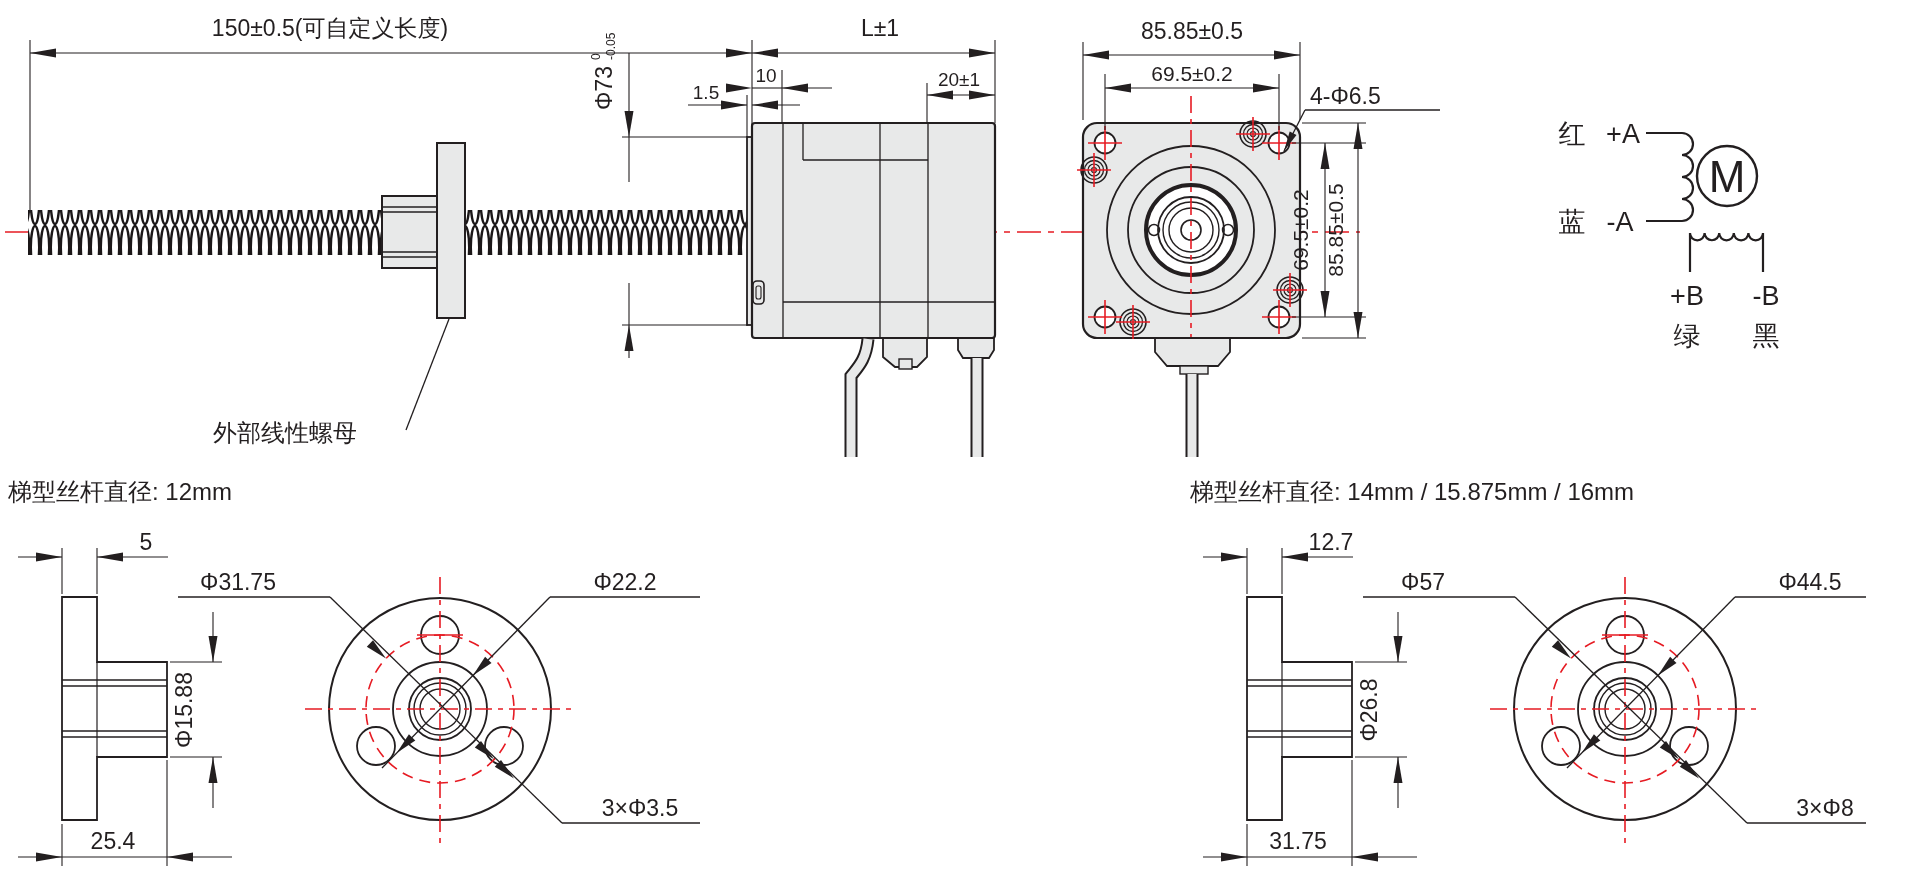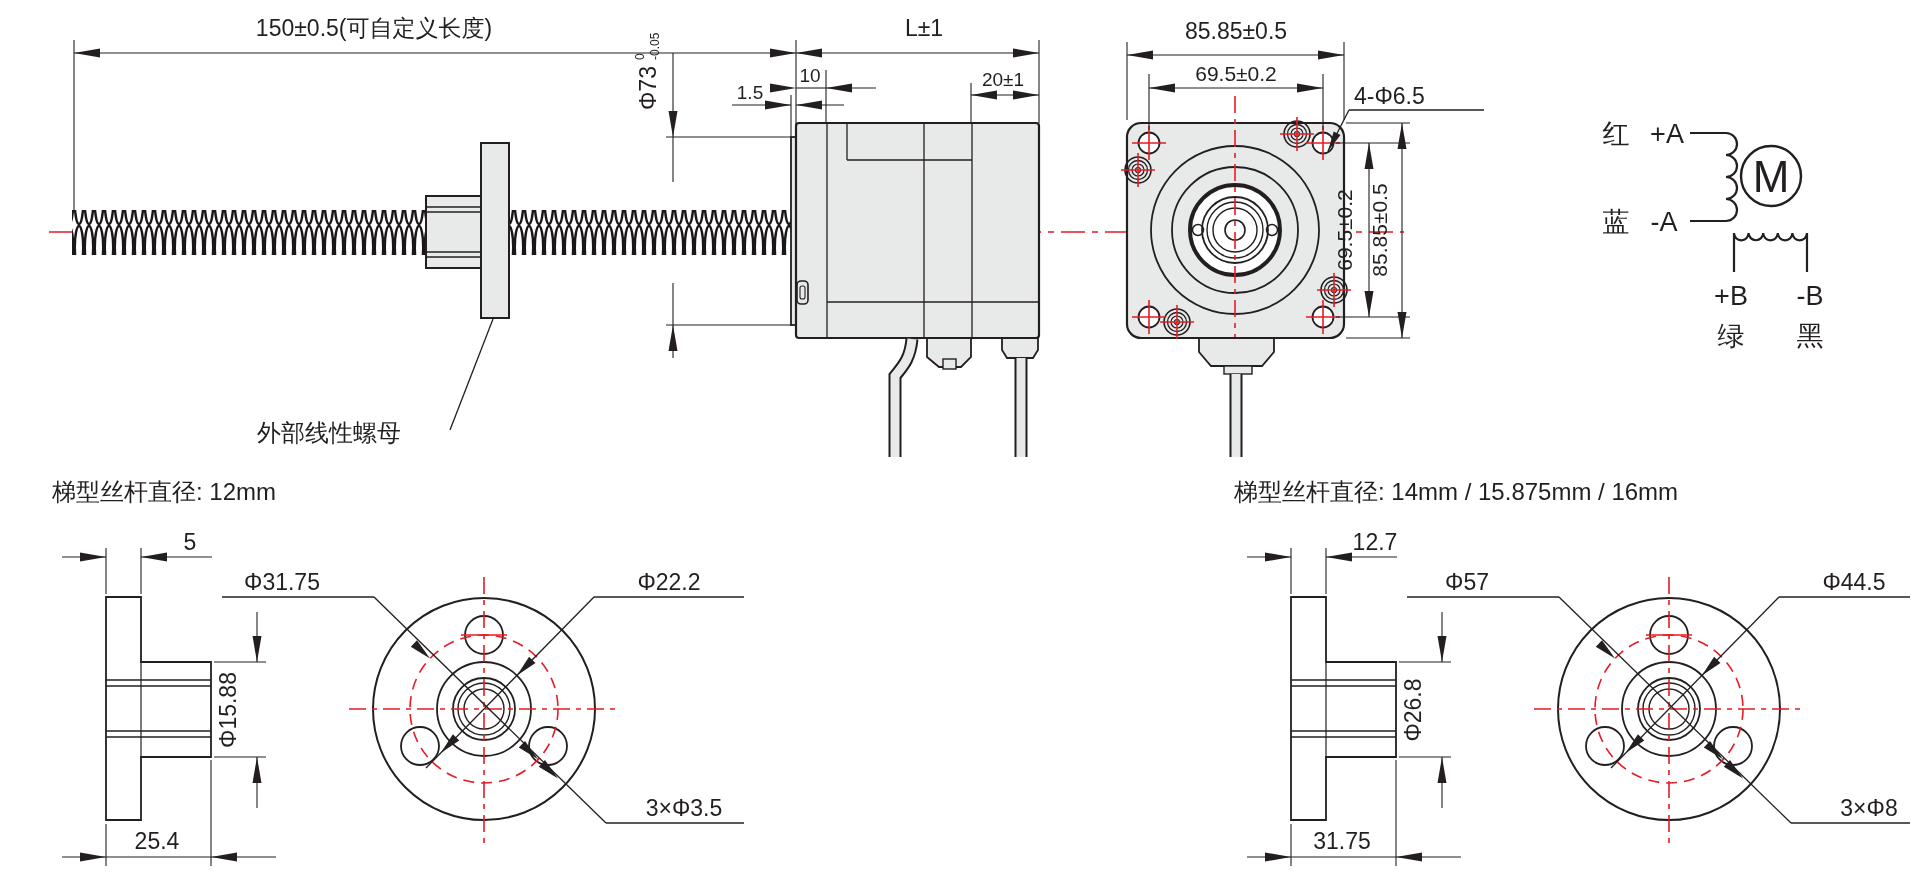--- a/index.html
+++ b/index.html
@@ -1,16 +1,16 @@
 <!DOCTYPE html>
 <html><head>
 <meta charset="utf-8">
 <style>
   html,body{margin:0;padding:0;background:#ffffff;}
-  .canvas{width:1866px;height:875px;position:relative;background:#fff;overflow:hidden;padding-left:44px;}
+  .canvas{width:1866px;height:875px;position:relative;background:#fff;overflow:hidden;}
   svg{display:block;font-family:"Liberation Sans","DejaVu Sans",sans-serif;}
   text{fill:#231f20;}
   .dimtxt{font-size:21px;}
   .dimtxt-sm{font-size:19px;}
   .dimtxt-lg{font-size:23px;}
   .cjk{font-size:24px;}
   .title{font-size:24px;}
 </style>
 </head>
 <body>

